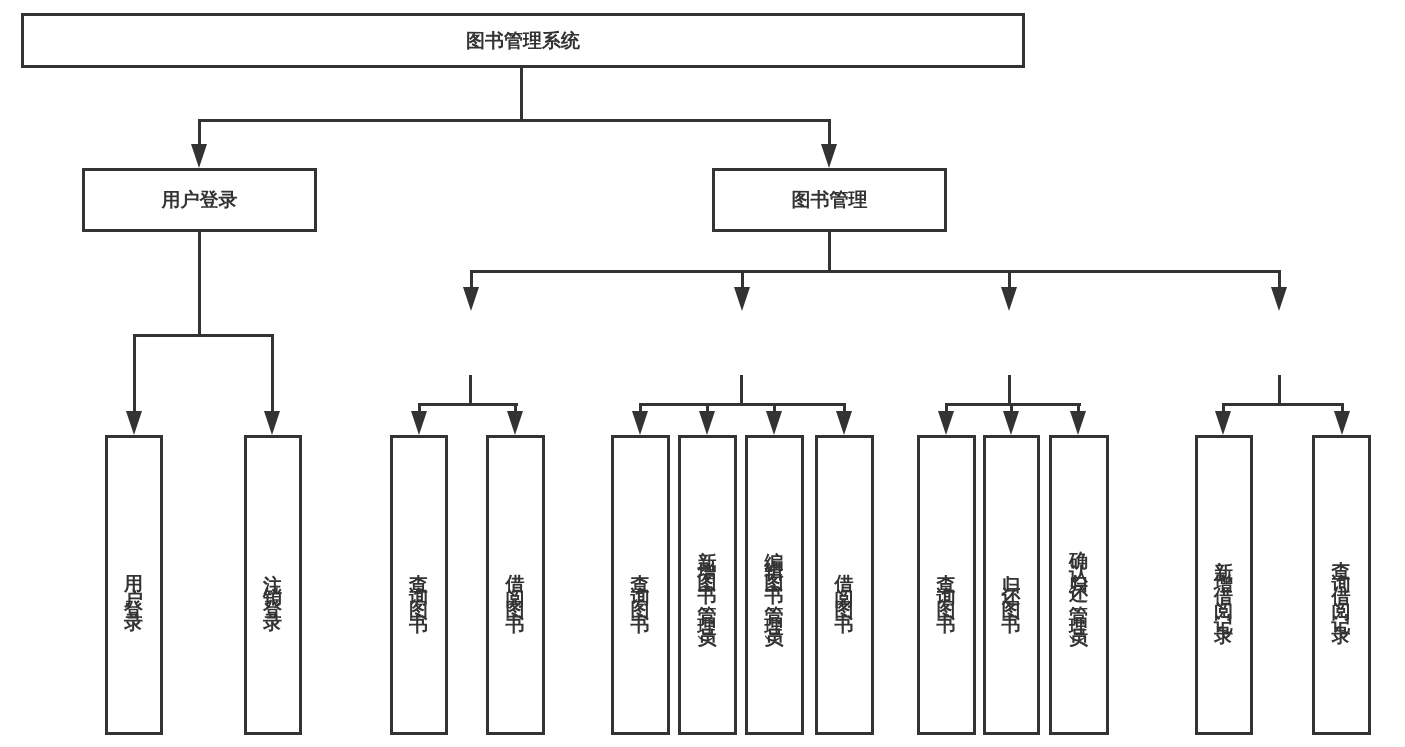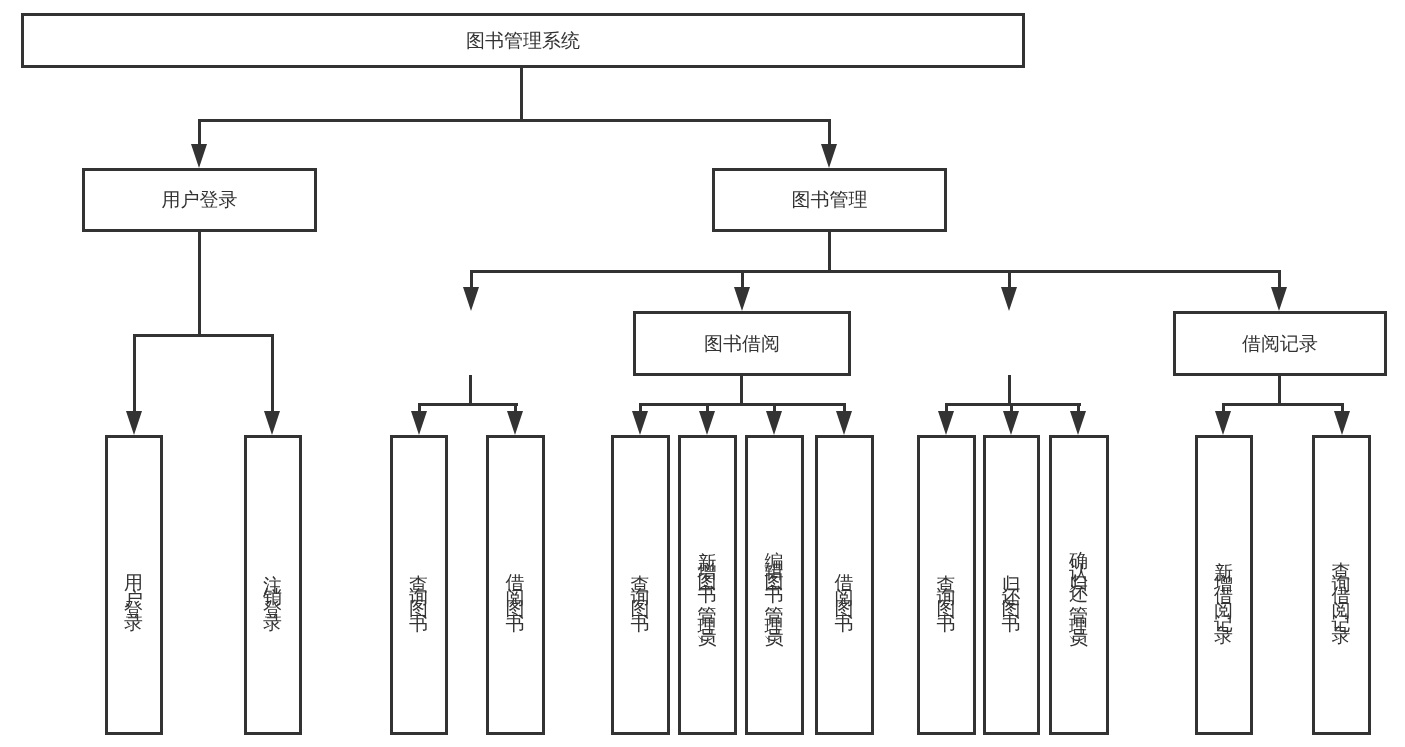--- a/index.html
+++ b/index.html
@@ -3,20 +3,21 @@
 <meta charset="utf-8">
 <style>
   html,body{margin:0;padding:0;background:#ffffff;}
   .canvas{
     position:relative;
     width:1405px;height:747px;
     background:#ffffff;
     font-family:"Liberation Sans",sans-serif;
     color:#333333;
     overflow:hidden;
+    font-weight:bold;
   }
   .box{
     position:absolute;
     box-sizing:border-box;
     border:3px solid #333333;
     background:#ffffff;
     display:flex;
     align-items:center;
     justify-content:center;
     font-size:19px;
@@ -124,26 +125,20 @@
     <span>图书管理系统</span>
   </div>
 
   <div class="box" style="left:82px;top:168px;width:235px;height:64px;">
     <span>用户登录</span>
   </div>
   <div class="box" style="left:712px;top:168px;width:235px;height:64px;">
     <span>图书管理</span>
   </div>
 
-  <div class="box" style="left:633px;top:311px;width:218px;height:65px;">
-    <span>图书借阅</span>
-  </div>
-  <div class="box" style="left:1173px;top:311px;width:214px;height:65px;">
-    <span>借阅记录</span>
-  </div>
 
   <div class="box vbox" style="left:105px;top:435px;width:58px;height:300px;">
     <span>用户登录</span>
   </div>
   <div class="box vbox" style="left:244px;top:435px;width:58px;height:300px;">
     <span>注销登录</span>
   </div>
 
   <div class="box vbox" style="left:390px;top:435px;width:58px;height:300px;">
     <span>查询图书</span>

